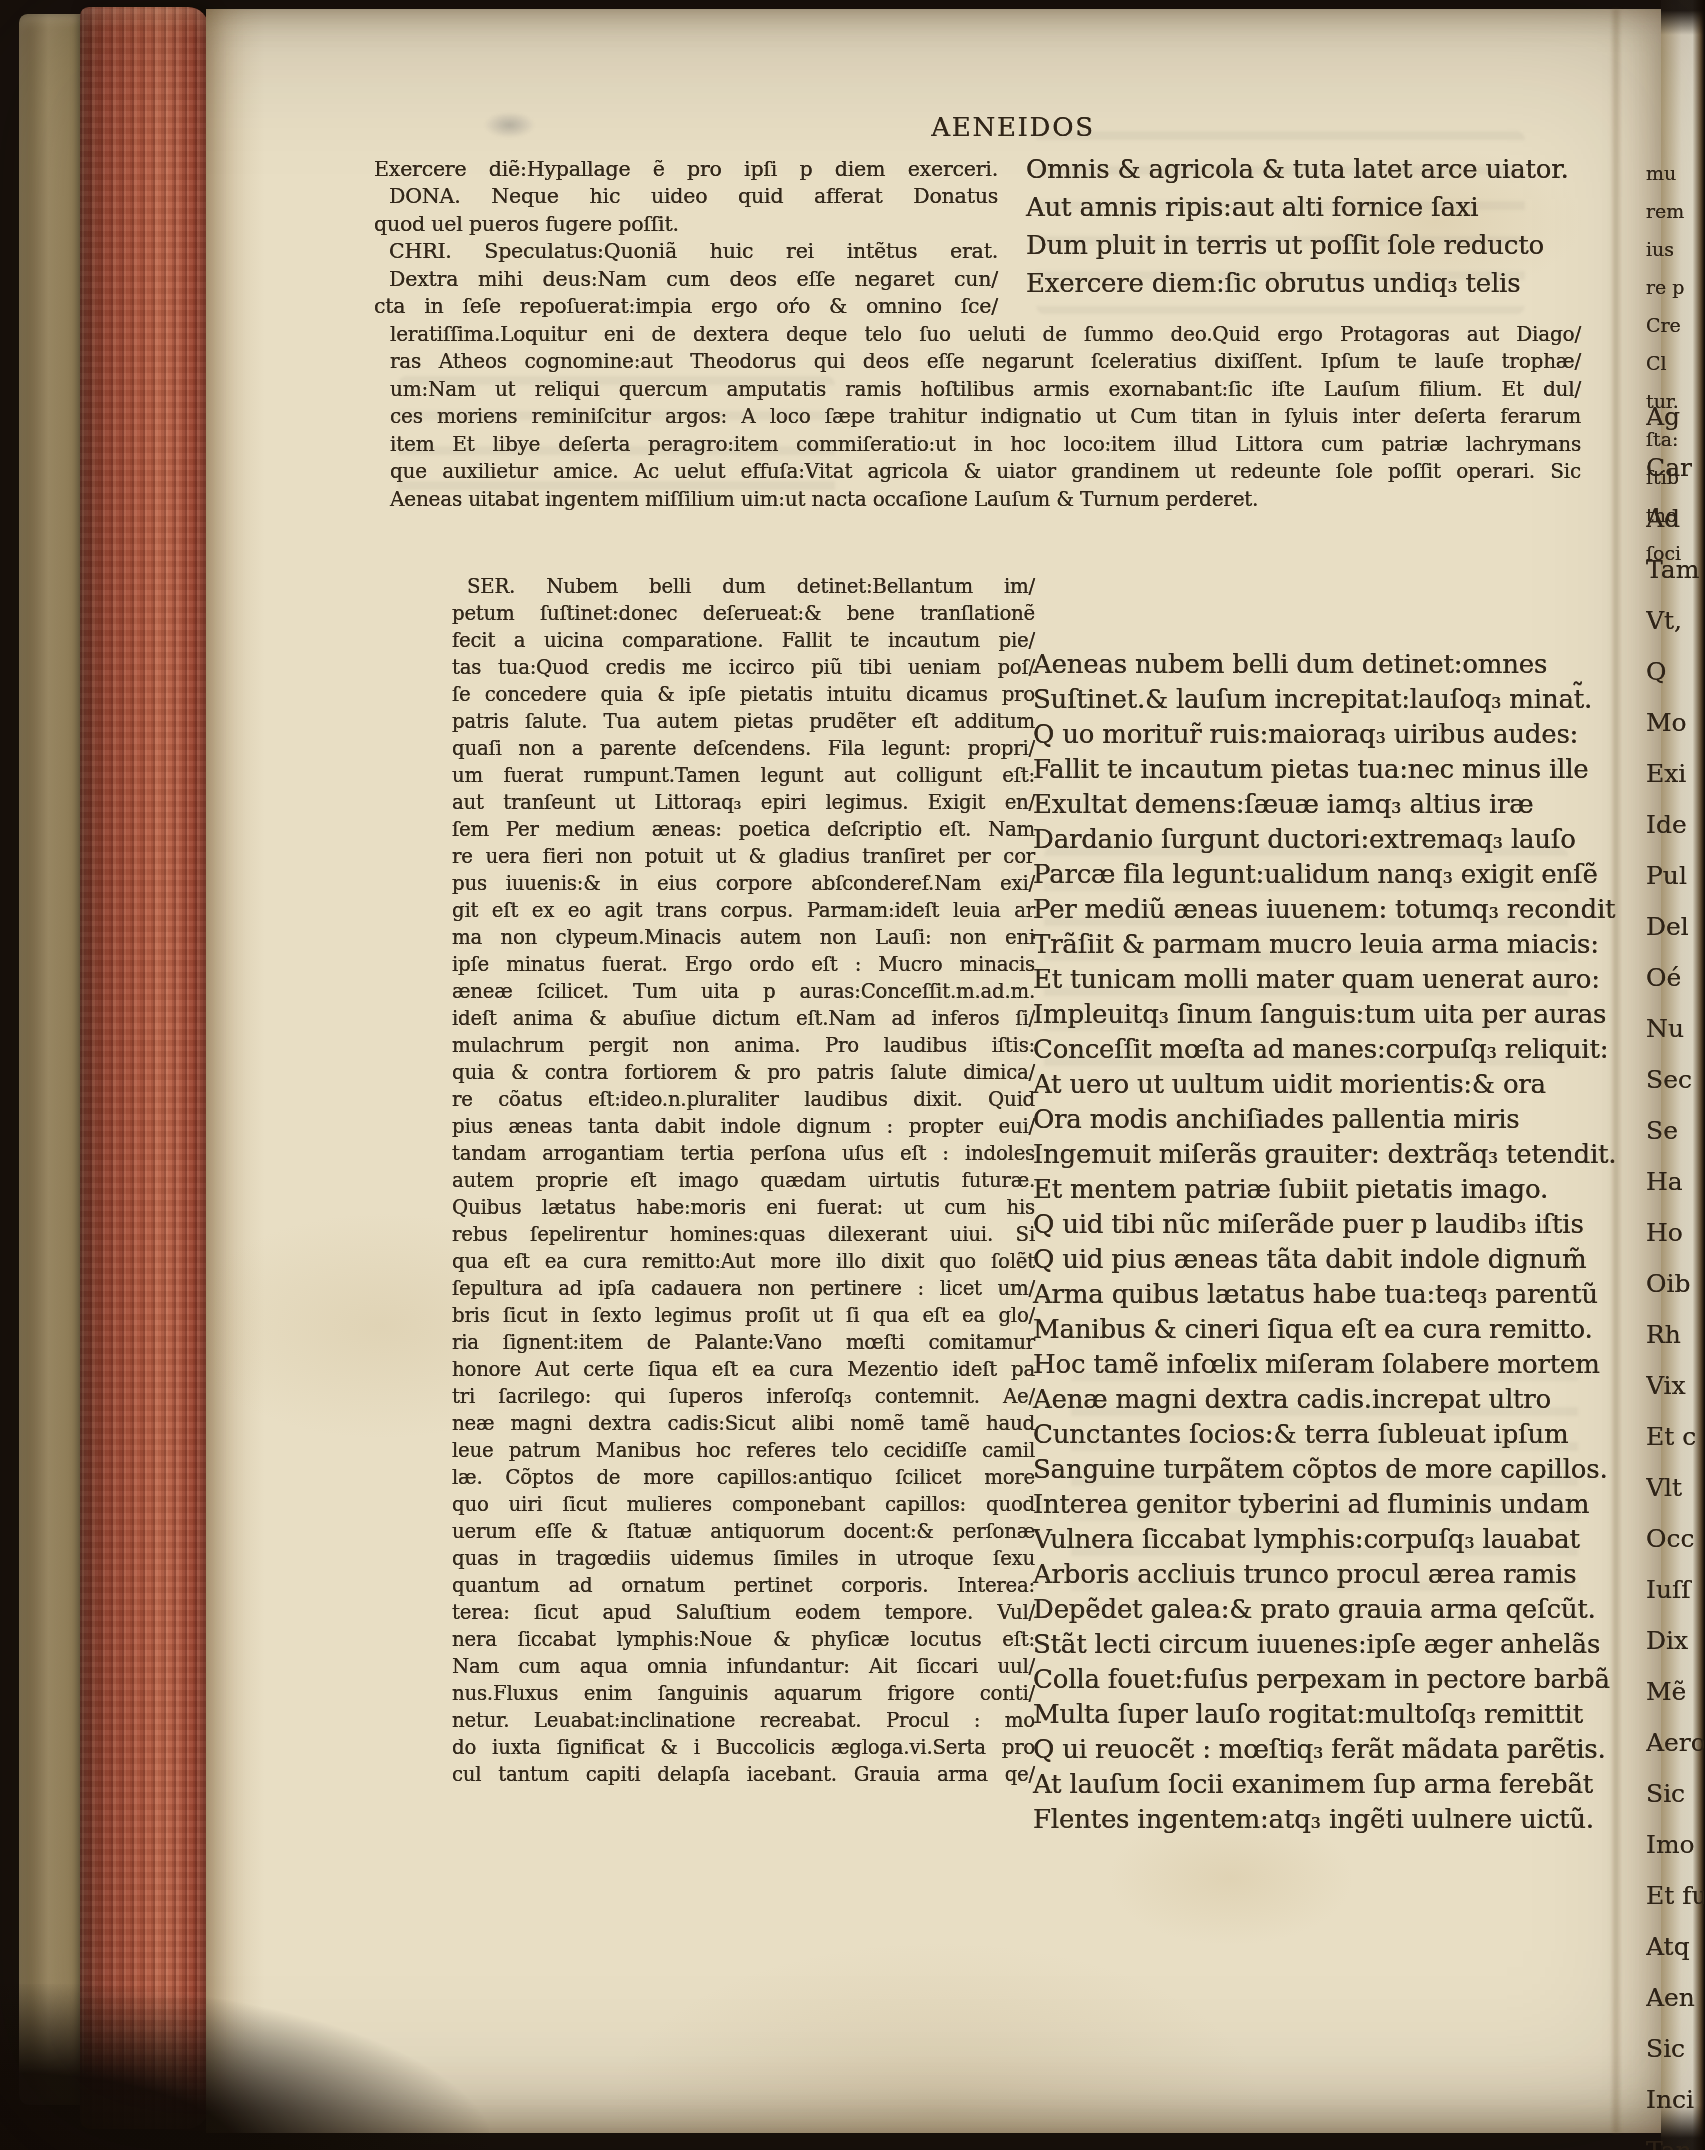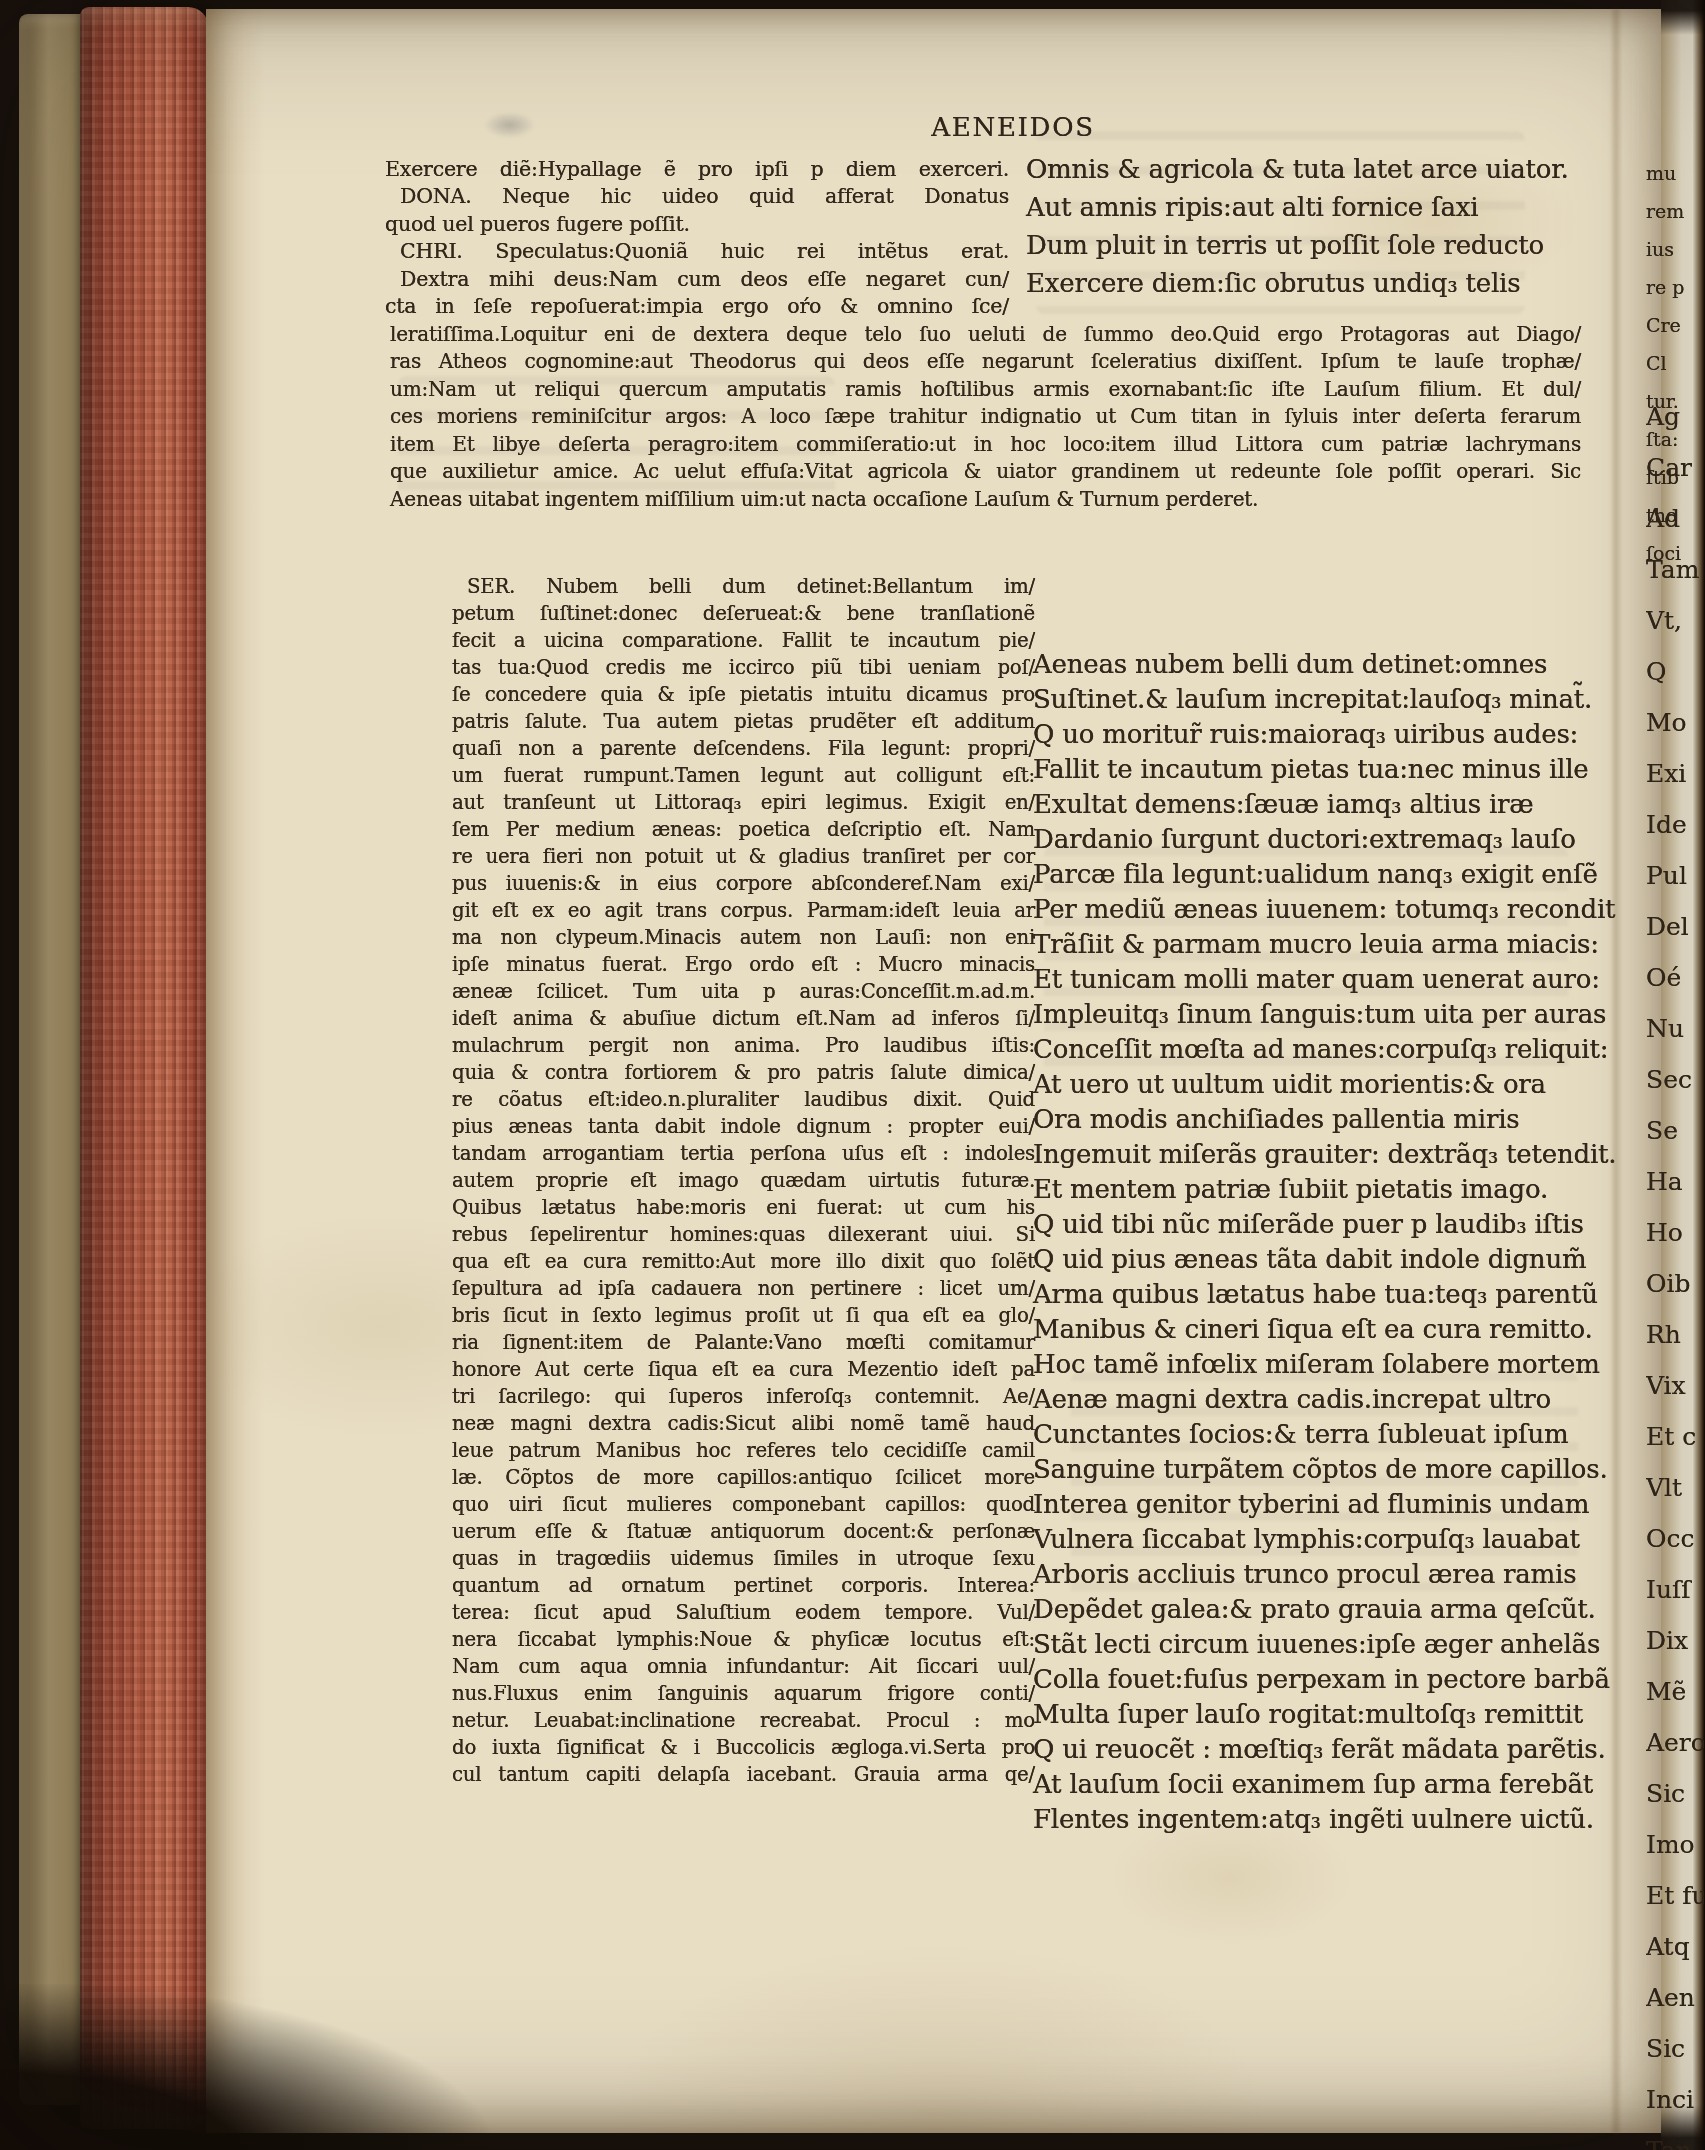--- a/index.html
+++ b/index.html
@@ -73,21 +73,21 @@
   
   .tblock{position:absolute;letter-spacing:-0.2px;
       text-shadow:0 0 0.6px rgba(51,39,26,.85), 0.3px 0.3px 0 rgba(51,39,26,.28);}
   .line{min-height:1em;}
   .just .line{text-align:justify;text-align-last:justify;}
   .just .line.ragged{text-align-last:left;}
   .line.indent{text-indent:15px;}
   .verse .line{white-space:nowrap;text-align:left;}
 
   .header{left:676px;top:103px;width:262px;font-size:26px;letter-spacing:1.7px;text-align:center;}
-  .top-comm{left:179px;top:147px;width:624px;font-size:20.5px;line-height:27.5px;}
+  .top-comm{left:168px;top:147px;width:624px;font-size:20.5px;line-height:27.5px;}
   .top-verse{left:820px;top:141px;width:576px;font-size:26px;line-height:38px;}
   .full-comm{left:184px;top:312px;width:1191px;font-size:20px;line-height:27.5px;}
   .low-comm{left:246px;top:564px;width:583px;font-size:19.7px;line-height:27px;}
   .low-verse{left:827px;top:638px;width:616px;font-size:26px;line-height:35px;}
 
   
   .frag{position:absolute;left:1646px;width:58px;overflow:hidden;color:var(--ink);
       text-shadow:0 0 0.5px rgba(51,39,26,.8);}
   .frag .line{white-space:nowrap;margin-top:15px;}
   .frag-small{top:147px;font-size:19px;line-height:23px;}

